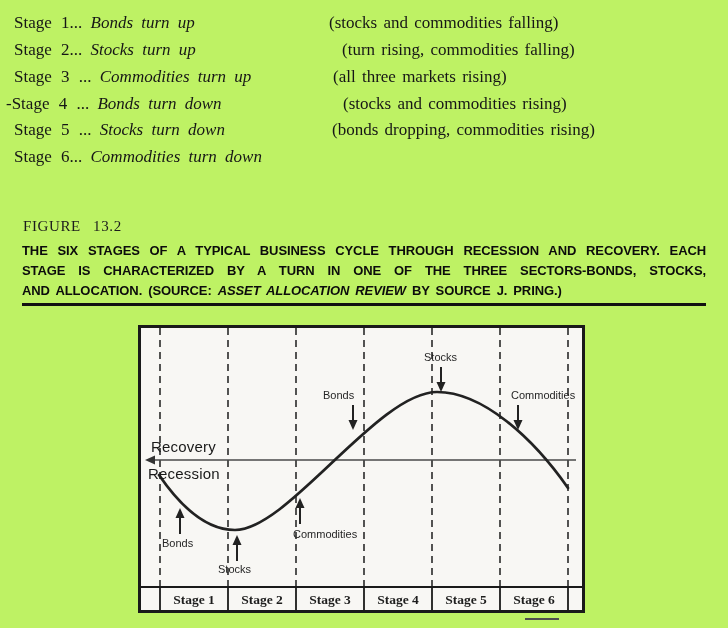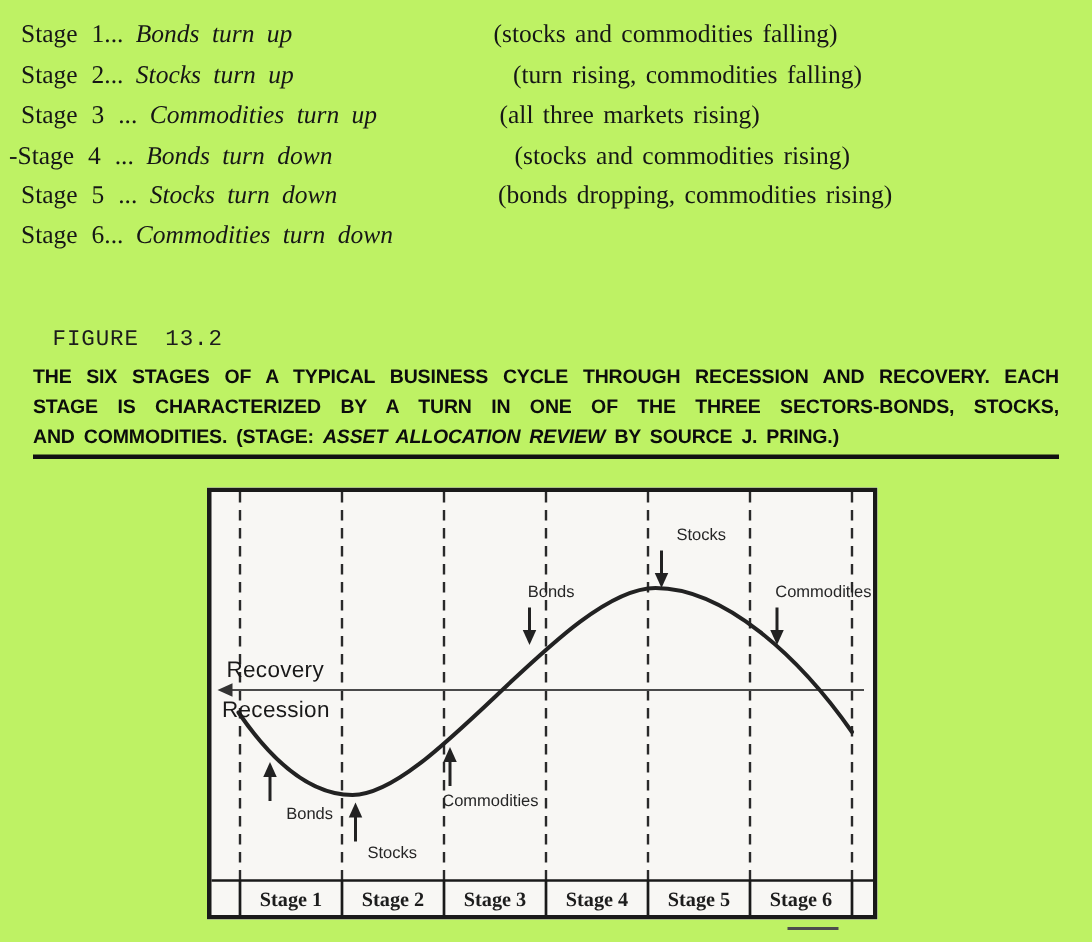--- a/index.html
+++ b/index.html
@@ -17,22 +17,22 @@
     position:absolute;left:14px;width:700px;height:24px;
     font-size:17px;line-height:22px;white-space:nowrap;
   }
   .stage-name{word-spacing:5px;}
   .stage-turn{font-style:italic;word-spacing:4px;margin-left:4px;}
   .stage-note{position:absolute;top:0;word-spacing:2px;}
   .row-neg{margin-left:-8px;}
   
   .figure-label{
     position:absolute;left:23px;top:218px;
-    font-family:Liberation Mono, monospace;
-    font-size:15px;letter-spacing:0.6px;word-spacing:8px;color:#1c1c1c;margin-left:12px;
+    font-family:Liberation Serif, serif;
+    font-size:15px;letter-spacing:0.6px;word-spacing:8px;color:#1c1c1c;
   }
   .caption{
     position:absolute;left:22px;top:241px;width:684px;
     font-family:"Liberation Sans", sans-serif;
     font-weight:bold;font-size:13px;line-height:20px;color:#0c0c0c;
     letter-spacing:-0.1px;word-spacing:2.5px;
     border-bottom:3px solid #111;padding-bottom:2px;
   }
   .caption .just{text-align:justify;text-align-last:justify;}
   .caption .ital{font-style:italic;}
@@ -41,21 +41,21 @@
     position:absolute;left:138px;top:325px;width:447px;height:288px;
     background:#f8f7f4;
   }
   .chart-frame svg{position:absolute;left:0;top:0;}
   .chart-label{
     position:absolute;
     font-family:"Liberation Sans", sans-serif;
     color:#262626;white-space:nowrap;
   }
   .phase-label{font-size:15px;color:#191919;letter-spacing:0.2px;}
-  .marker-label{font-size:11px;text-align:right;}
+  .marker-label{font-size:11px;text-align:left;}
   .stage-cell-label{
     position:absolute;top:263px;width:68px;height:23px;line-height:23px;
     text-align:center;font-family:"Liberation Serif", serif;
     font-weight:bold;font-size:13.5px;color:#1d1d1d;
   }
   .underbox-mark{
     position:absolute;left:525px;top:618px;width:34px;height:2px;background:#4d4d4d;
   }
 </style>
 </head>
@@ -90,21 +90,21 @@
   </div>
   <div class="stage-row" style="top:146px">
     <span class="stage-name">Stage 6...</span>
     <span class="stage-turn">Commodities turn down</span>
   </div>
 
   <div class="figure-label">FIGURE 13.2</div>
   <div class="caption">
     <div class="just">THE SIX STAGES OF A TYPICAL BUSINESS CYCLE THROUGH RECESSION AND RECOVERY. EACH</div>
     <div class="just">STAGE IS CHARACTERIZED BY A TURN IN ONE OF THE THREE SECTORS-BONDS, STOCKS,</div>
-    <div><span>AND COMMODITIES. (STAGE: </span><span class="ital">ASSET ALLOCATION REVIEW</span><span> BY SOURCE J. PRING.)</span></div>
+    <div><span>AND ALLOCATION. (SOURCE: </span><span class="ital">ASSET ALLOCATION REVIEW</span><span> BY SOURCE J. PRING.)</span></div>
   </div>
 
   <div class="chart-frame">
     <svg width="447" height="288" viewBox="0 0 447 288">
 
       <rect x="1.5" y="1.5" width="444" height="285" fill="none" stroke="#1a1a1a" stroke-width="3"></rect>
 
       <g stroke="#2a2a2a" stroke-width="1.6" stroke-dasharray="7 5">
         <line x1="22" y1="3" x2="22" y2="262"></line>
         <line x1="90" y1="3" x2="90" y2="262"></line>

